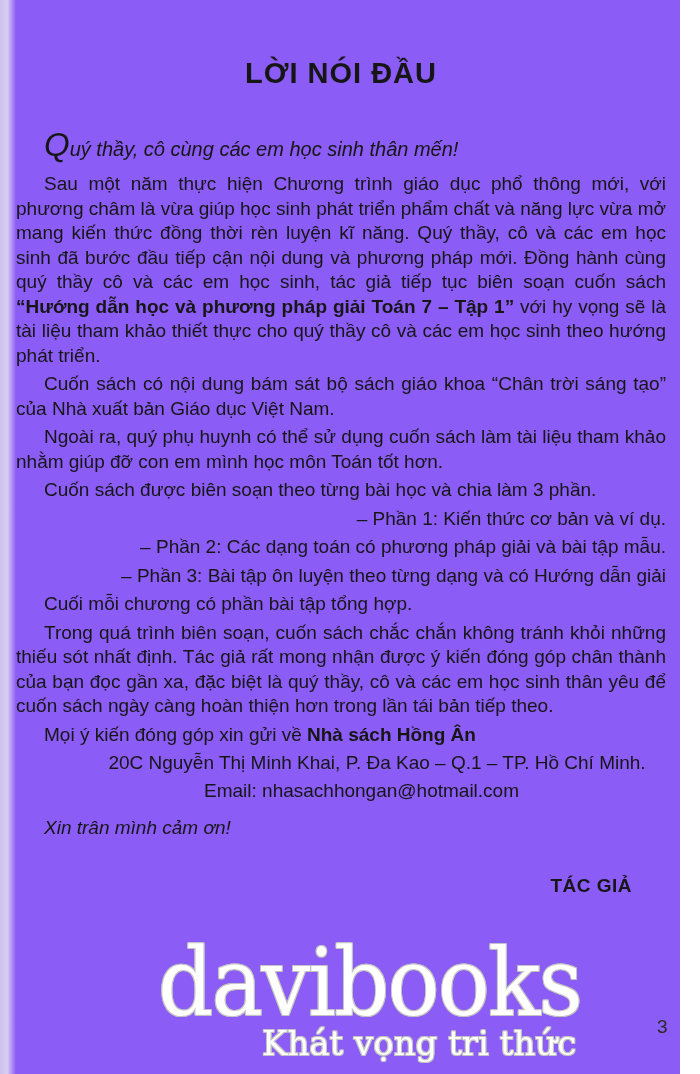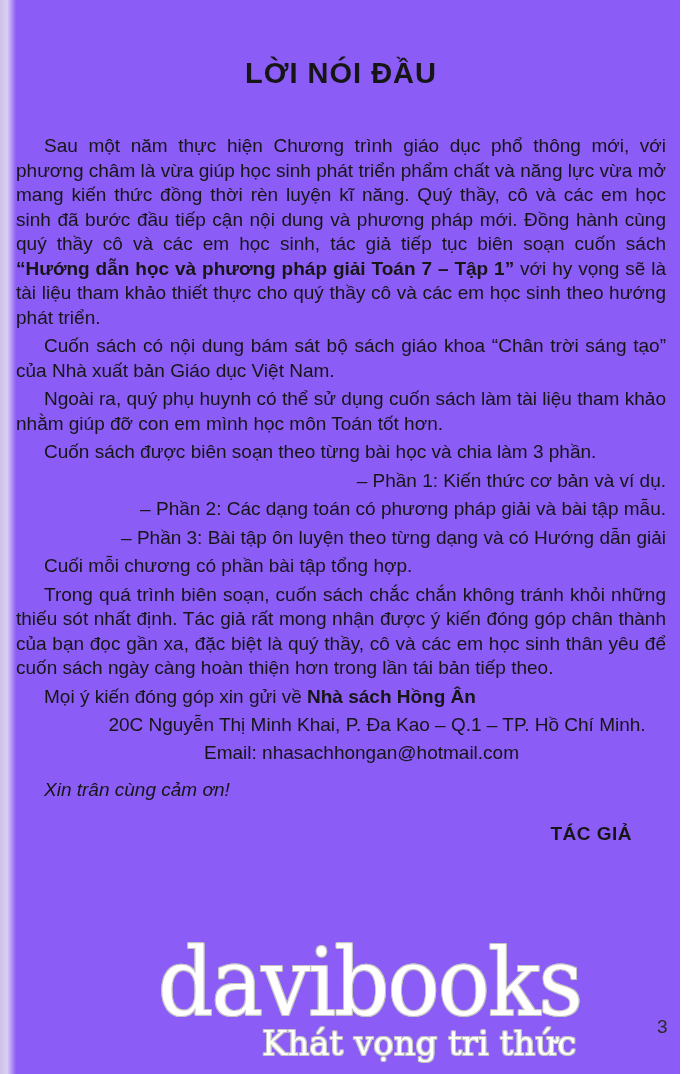--- a/index.html
+++ b/index.html
@@ -46,21 +46,21 @@
     font-size: 19px;
     line-height: 24.5px;
     padding-left: 28px;
     text-align: right;
   }
   .b { font-weight: bold; }
   .address-line  { text-indent: 0; text-align: center; padding-left: 72px;  margin-bottom: 3px; }
   .email-line    { text-indent: 0; text-align: left; padding-left: 188px; margin-bottom: 13px; }
   .closing-line  { font-style: italic; text-align: left; }
   .signature {
-    margin-top: 20px;
+    margin-top: 34px;
     text-align: right;
     padding-right: 34px;
     font-weight: bold;
     font-size: 19px;
     letter-spacing: .5px;
   }
   .wm-brand, .wm-slogan {
     position: absolute;
     font-family: "DejaVu Serif", serif;
     color: #ffffff;
@@ -90,20 +90,21 @@
 </head>
 <body>
 
 <div class="page">
   <div class="scan-edge"></div>
 
   <div class="content">
 
     <h1 class="title">LỜI NÓI ĐẦU</h1>
 
+    <p class="salutation"><span class="initial">Q</span><span>uý thầy, cô cùng các em học sinh thân mến!</span></p>
 
     <p class="para"><span>Sau một năm thực hiện Chương trình giáo dục phổ thông mới, với phương châm là vừa giúp học sinh phát triển phẩm chất và năng lực vừa mở mang kiến thức đồng thời rèn luyện kĩ năng. Quý thầy, cô và các em học sinh đã bước đầu tiếp cận nội dung và phương pháp mới. Đồng hành cùng quý thầy cô và các em học sinh, tác giả tiếp tục biên soạn cuốn sách </span><span class="b">“Hướng dẫn học và phương pháp giải Toán 7 – Tập 1”</span><span> với hy vọng sẽ là tài liệu tham khảo thiết thực cho quý thầy cô và các em học sinh theo hướng phát triển.</span></p>
 
     <p class="para">Cuốn sách có nội dung bám sát bộ sách giáo khoa “Chân trời sáng tạo” của Nhà xuất bản Giáo dục Việt Nam.</p>
 
     <p class="para">Ngoài ra, quý phụ huynh có thể sử dụng cuốn sách làm tài liệu tham khảo nhằm giúp đỡ con em mình học môn Toán tốt hơn.</p>
 
     <p class="para">Cuốn sách được biên soạn theo từng bài học và chia làm 3 phần.</p>
 
     <p class="list-line">– Phần 1: Kiến thức cơ bản và ví dụ.</p>
@@ -113,21 +114,21 @@
     <p class="para">Cuối mỗi chương có phần bài tập tổng hợp.</p>
 
     <p class="para">Trong quá trình biên soạn, cuốn sách chắc chắn không tránh khỏi những thiếu sót nhất định. Tác giả rất mong nhận được ý kiến đóng góp chân thành của bạn đọc gần xa, đặc biệt là quý thầy, cô và các em học sinh thân yêu để cuốn sách ngày càng hoàn thiện hơn trong lần tái bản tiếp theo.</p>
 
     <p class="para"><span>Mọi ý kiến đóng góp xin gửi về </span><span class="b">Nhà sách Hồng Ân</span></p>
 
     <p class="para address-line">20C Nguyễn Thị Minh Khai, P. Đa Kao – Q.1 – TP. Hồ Chí Minh.</p>
 
     <p class="para email-line">Email: nhasachhongan@hotmail.com</p>
 
-    <p class="para closing-line">Xin trân cùng cảm ơn!</p>
+    <p class="para closing-line">Xin trân mình cảm ơn!</p>
 
     <p class="signature">TÁC GIẢ</p>
   </div>
 
   <div class="wm-brand">davibooks</div>
   <div class="wm-slogan">Khát vọng tri thức</div>
 
   <div class="page-number">3</div>
 </div>
 

